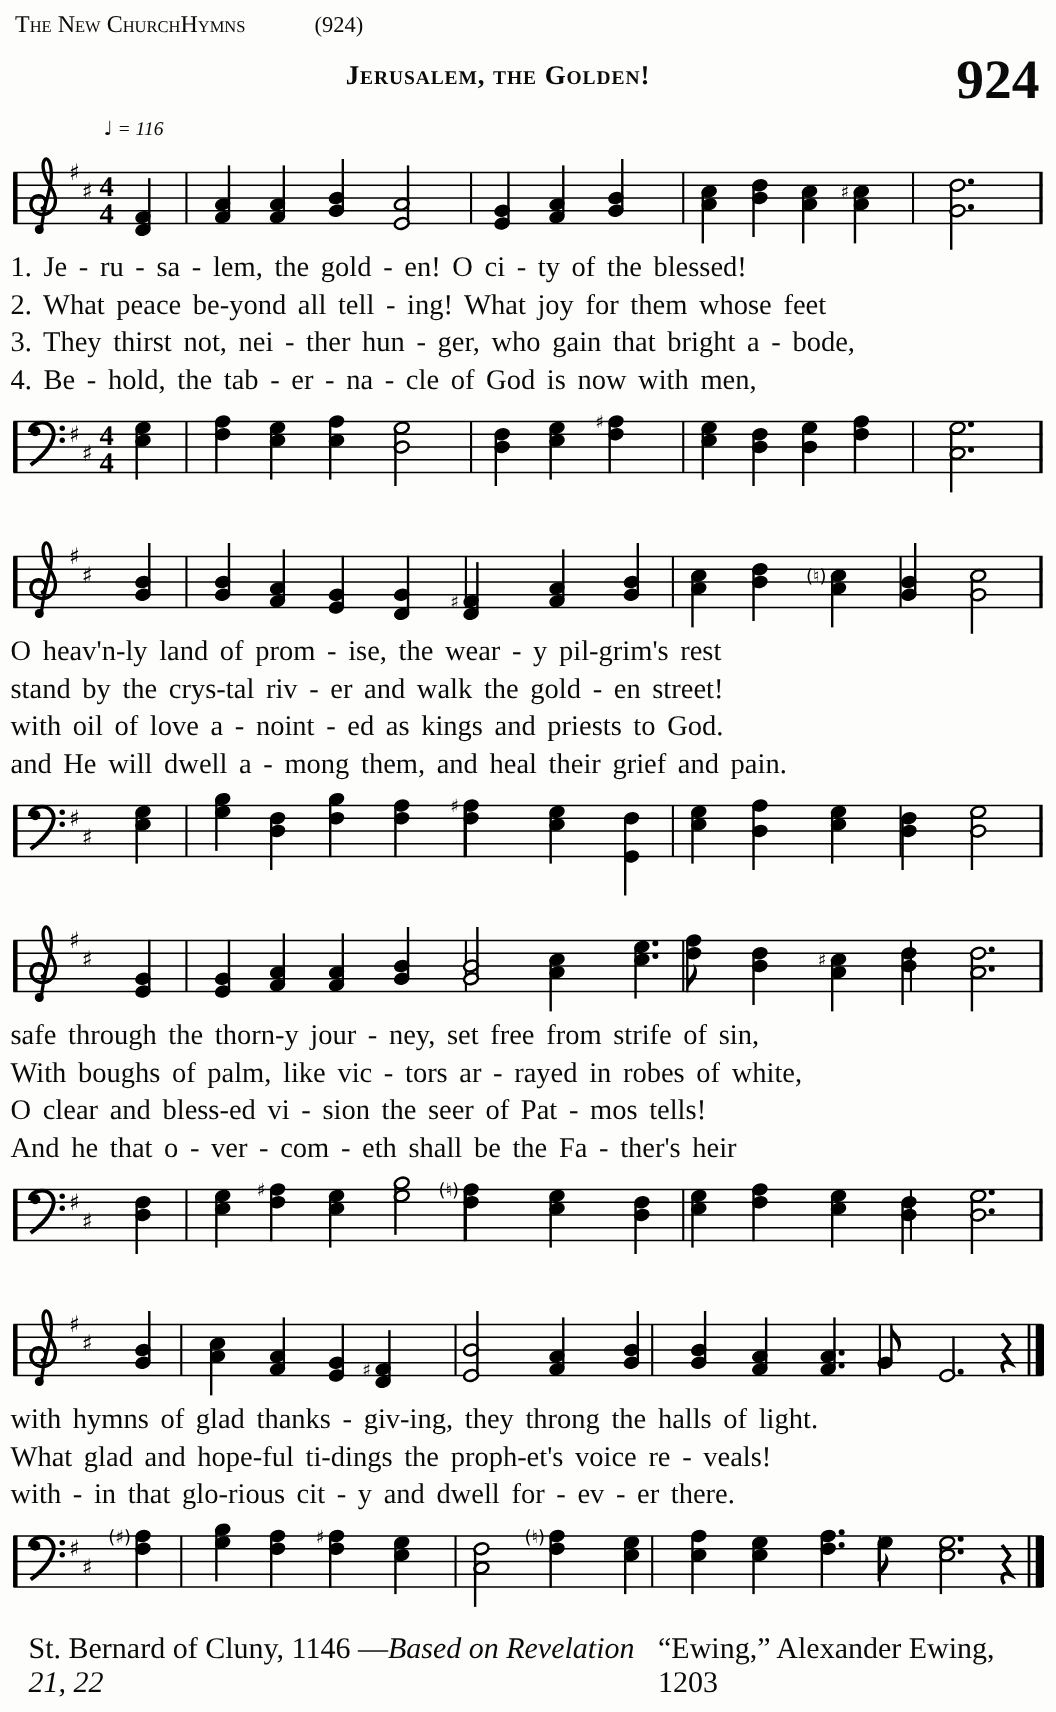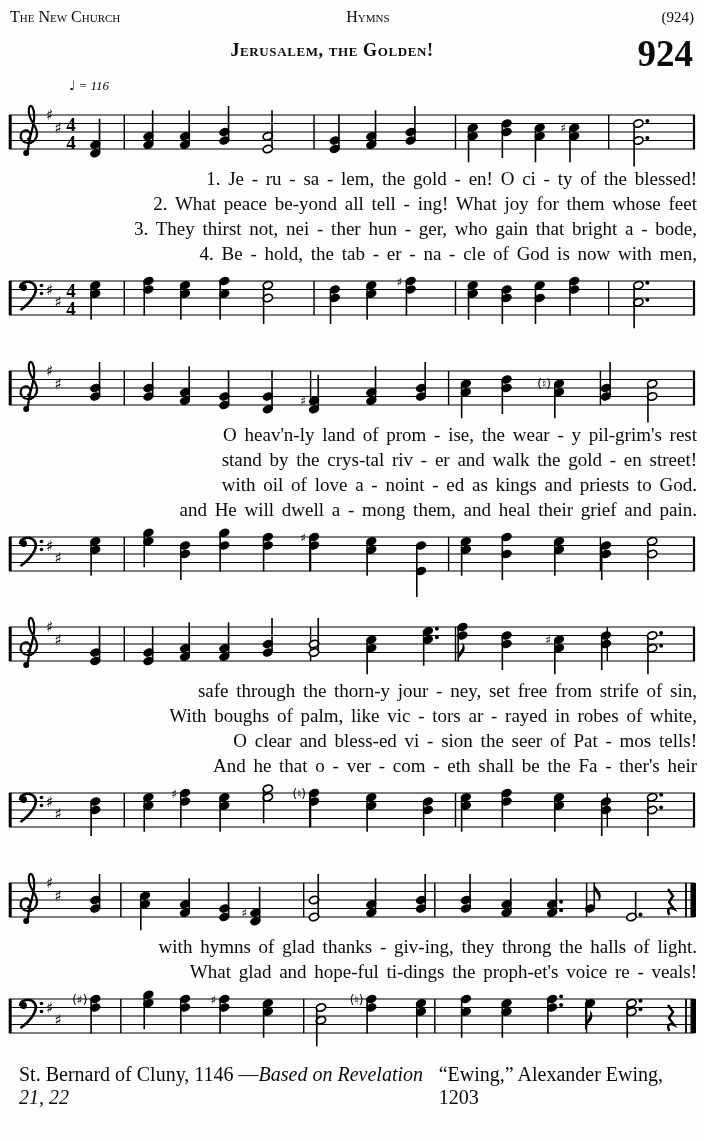--- a/index.html
+++ b/index.html
@@ -1,30 +1,30 @@
 <!DOCTYPE html>
 <html><head>
 <meta charset="utf-8">
 <style>
   html,body{margin:0;padding:0;}
   body{width:704px;height:1141px;background:#fdfdfc;color:#0a0a0a;
        font-family:"Liberation Serif",serif;overflow:hidden;position:relative;}
   .page{padding:6px 7px 0 7px;}
-  .header{display:flex;justify-content:space-between;align-items:baseline;
+  .header{display:flex;align-items:baseline;
           font-variant:small-caps;font-size:16px;padding:2px 3px 0 3px;font-family:Liberation Serif, serif;}
   .header .hdr-right{font-variant:normal;font-size:15px;padding-left:46px;}
   .titlebar{position:relative;height:38px;margin-top:14px;}
   .title{position:absolute;left:0;right:40px;text-align:center;
          font-variant:small-caps;font-size:18px;letter-spacing:.6px;font-weight:600;}
   .hymn-number{position:absolute;right:4px;top:-8px;font-size:37px;font-weight:700;}
   .tempo{height:17px;padding-left:62px;font-size:13px;font-style:italic;}
   .tempo .note{font-family:"DejaVu Sans",sans-serif;font-style:normal;font-size:13px;}
   svg.staff{display:block;overflow:visible;}
   .lyrics{padding:3px 0;}
-  .lyric-line{text-align:right;font-size:19px;line-height:25px;
+  .lyric-line{text-align:left;font-size:19px;line-height:25px;
               word-spacing:3px;white-space:nowrap;}
   .system + .system{margin-top:22px;}
   .footer{display:flex;justify-content:space-between;font-size:20px;
           padding:16px 12px 0 12px;align-items:flex-end;}
   .footer .it{font-style:italic;}
 </style>
 </head>
 <body>
 
 <div class="page">
@@ -693,20 +693,21 @@
           <line x1="628.6500000000001" y1="53" x2="628.6500000000001" y2="28" stroke="#000" stroke-width="1.6"></line>
           <circle cx="633.45" cy="51.5" r="2" fill="#000"></circle>
         </g>
         <g>
           <path d="M 661.02 26 l 5 7 l -4 6 l 5 7 c -5.5 -2.5 -7.5 1 -4.5 6" fill="none" stroke="#000" stroke-width="2.4"></path>
         </g>
       </svg>
     <div class="lyrics">
       <div class="lyric-line">with hymns of glad thanks - giv-ing, they throng the halls of light.</div>
       <div class="lyric-line">What glad and hope-ful ti-dings the proph-et's voice re - veals!</div>
+      <div class="lyric-line">with - in that glo-rious cit - y and dwell for - ev - er there.</div>
     </div>
     <svg class="staff" width="690" height="60" viewBox="0 0 690 60">
         <line x1="2" y1="12" x2="688" y2="12" stroke="#000" stroke-width="1.1"></line>
         <line x1="2" y1="20.5" x2="688" y2="20.5" stroke="#000" stroke-width="1.1"></line>
         <line x1="2" y1="29" x2="688" y2="29" stroke="#000" stroke-width="1.1"></line>
         <line x1="2" y1="37.5" x2="688" y2="37.5" stroke="#000" stroke-width="1.1"></line>
         <line x1="2" y1="46" x2="688" y2="46" stroke="#000" stroke-width="1.1"></line>
         <line x1="3.2" y1="12" x2="3.2" y2="46" stroke="#000" stroke-width="3"></line>
         <g>
           <circle cx="16.5" cy="18.5" r="3.4" fill="#000"></circle>

